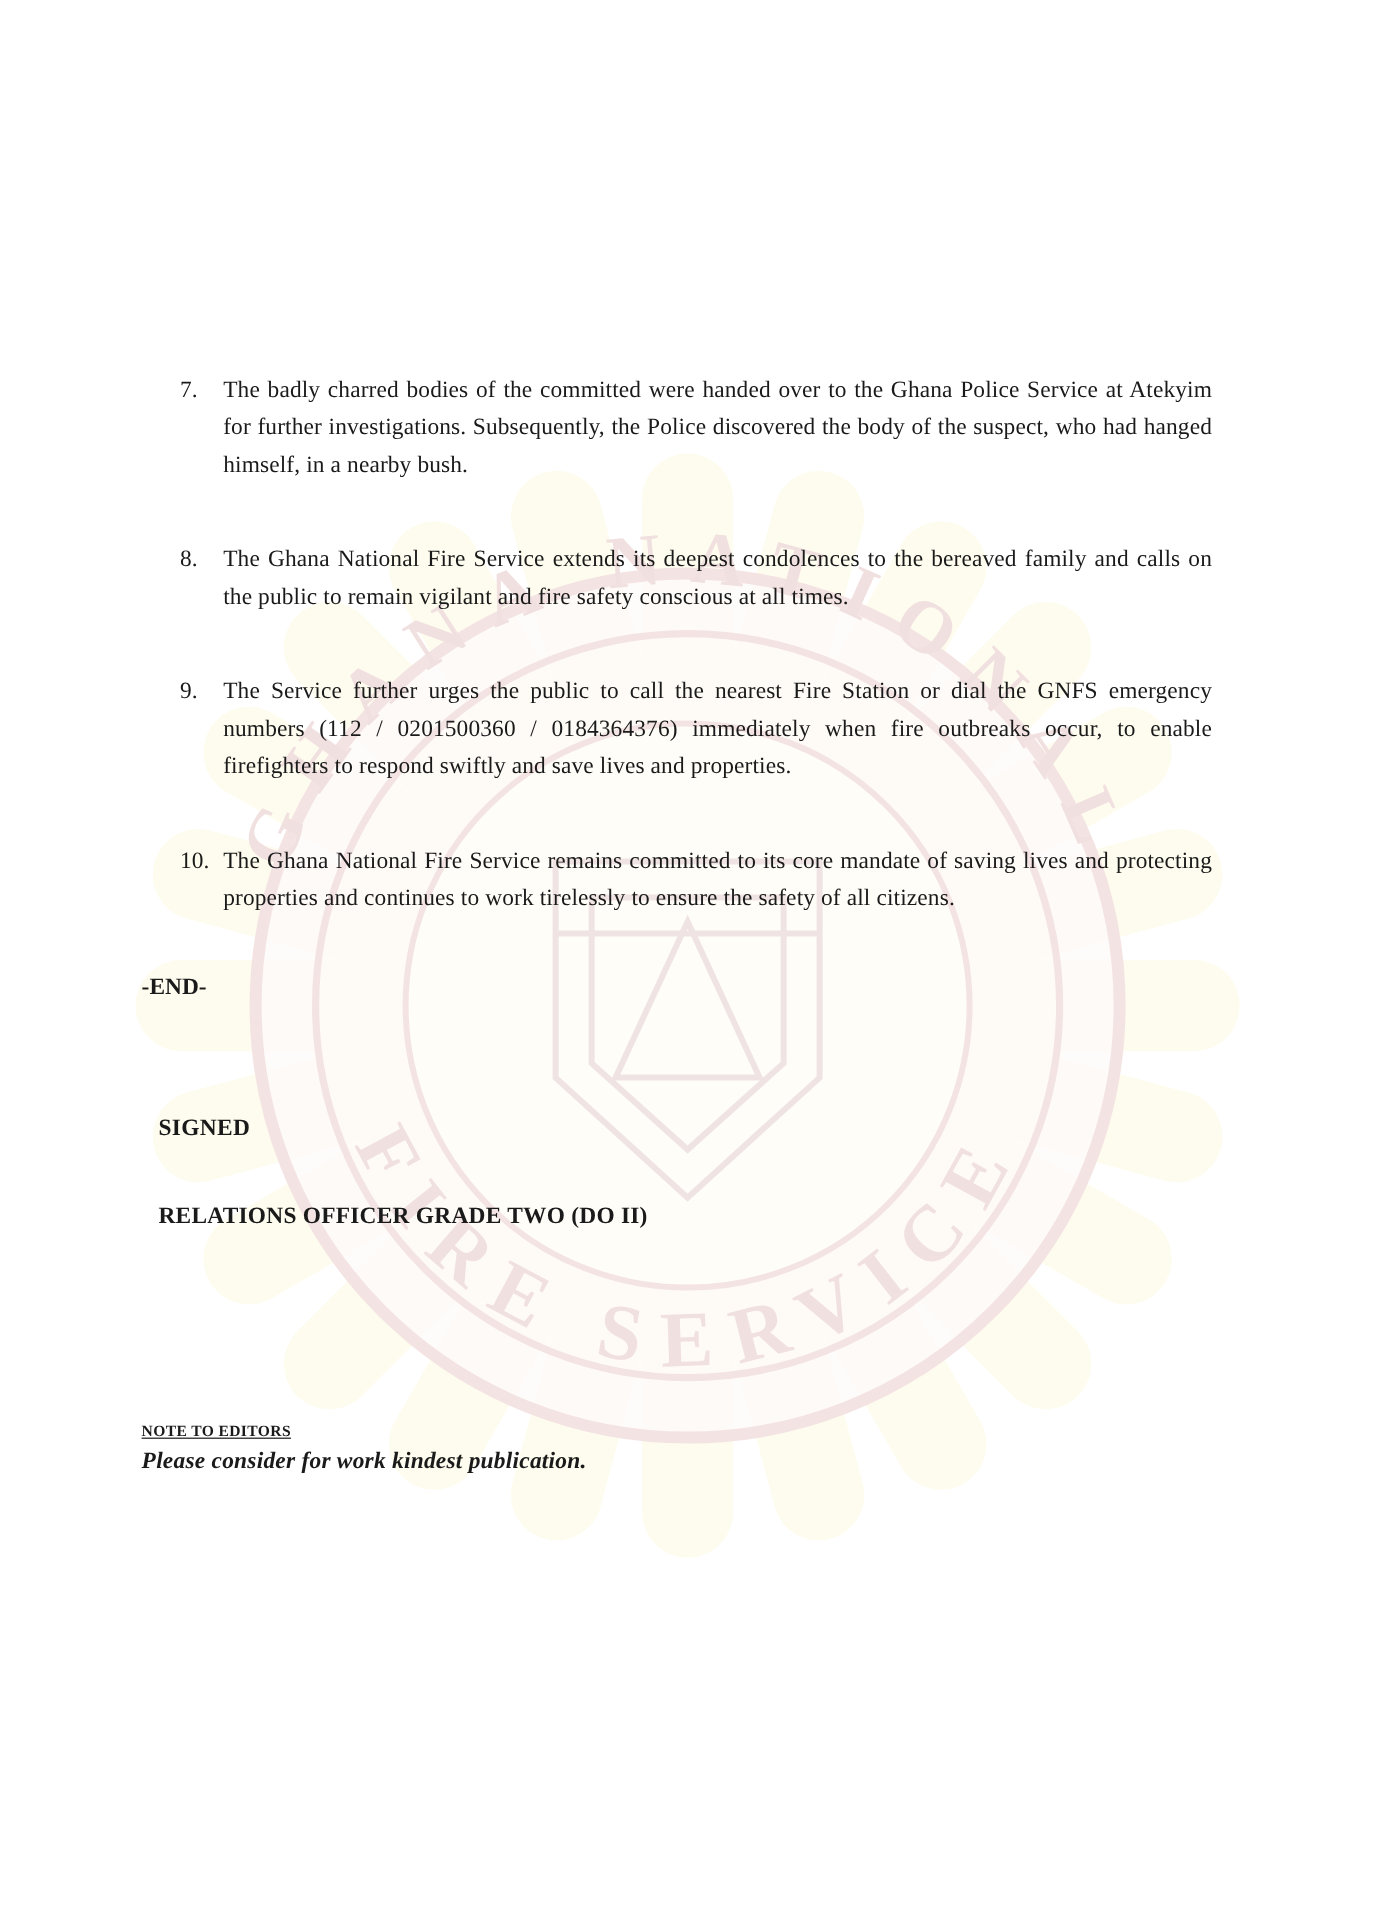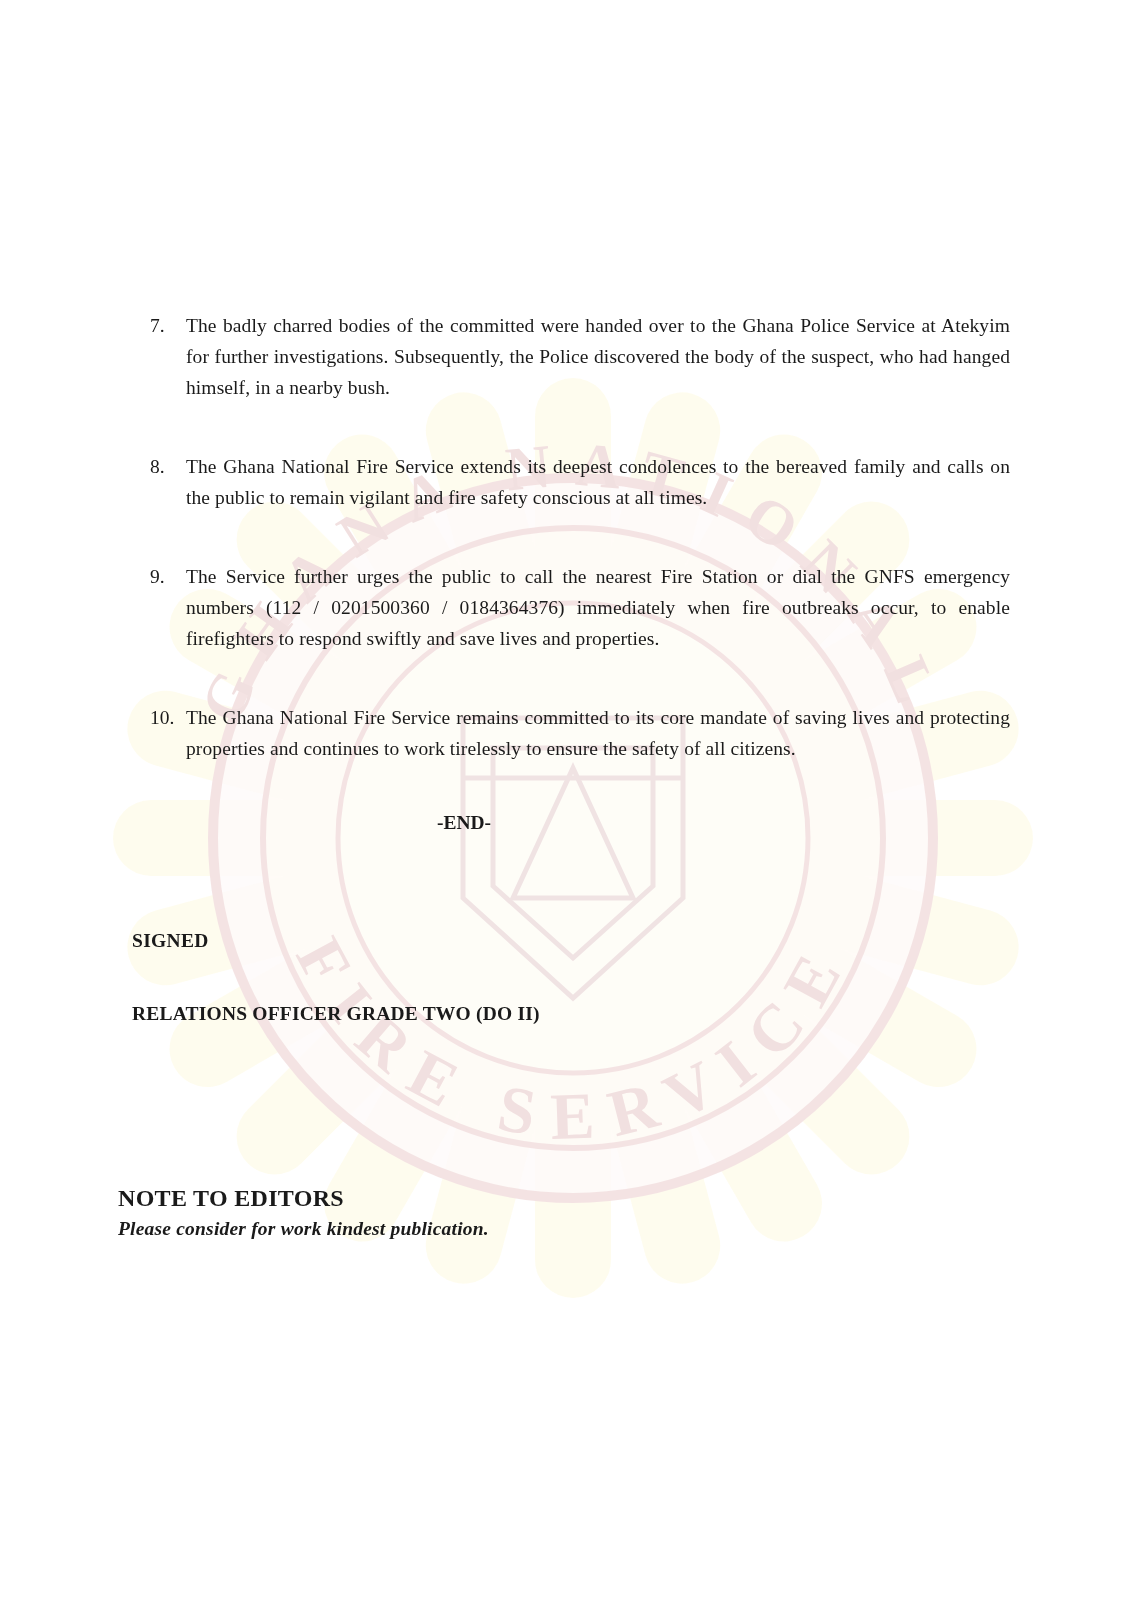--- a/index.html
+++ b/index.html
@@ -61,21 +61,20 @@
     flex: 1;
     font-size: 19.5px;
     line-height: 31px;
     text-align: justify;
     text-justify: inter-word;
     letter-spacing: 0.1px;
   }
   .clause.last { }
 
   .end-line {
-    text-align: center;
     font-size: 19.5px;
     font-weight: bold;
     margin: 30px 0 0 0;
     padding-right: 200px;
   }
 
   .signed-block {
     position: absolute;
     left: 132px;
     top: 930px;
@@ -94,22 +93,23 @@
     letter-spacing: 0.2px;
   }
 
   .note-block {
     position: absolute;
     left: 118px;
     top: 1185px;
     width: 800px;
   }
   .note-title {
-    font-size: 24px;
-    font-weight: bold;
+    font-size: 13px;
+    font-weight: bold;
+    text-decoration: underline;
     letter-spacing: 0.3px;
     margin-bottom: 6px;
   }
   .note-text {
     font-size: 19.5px;
     font-weight: bold;
     font-style: italic;
     letter-spacing: 0.2px;
   }
 </style>

